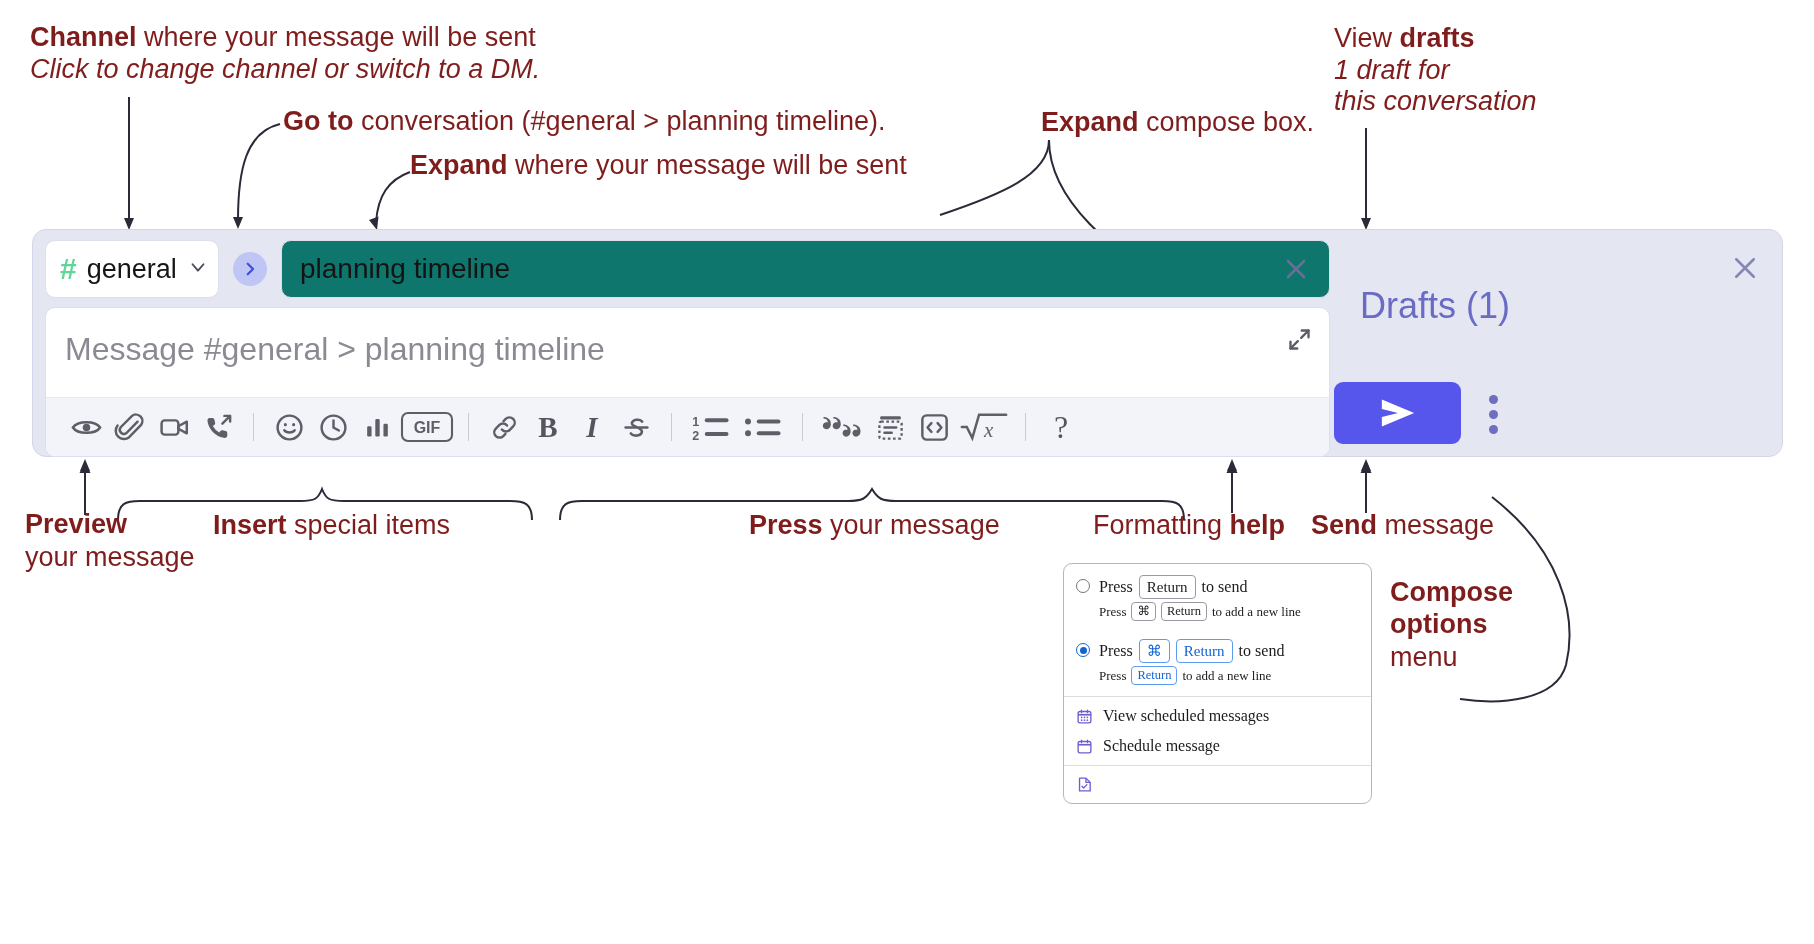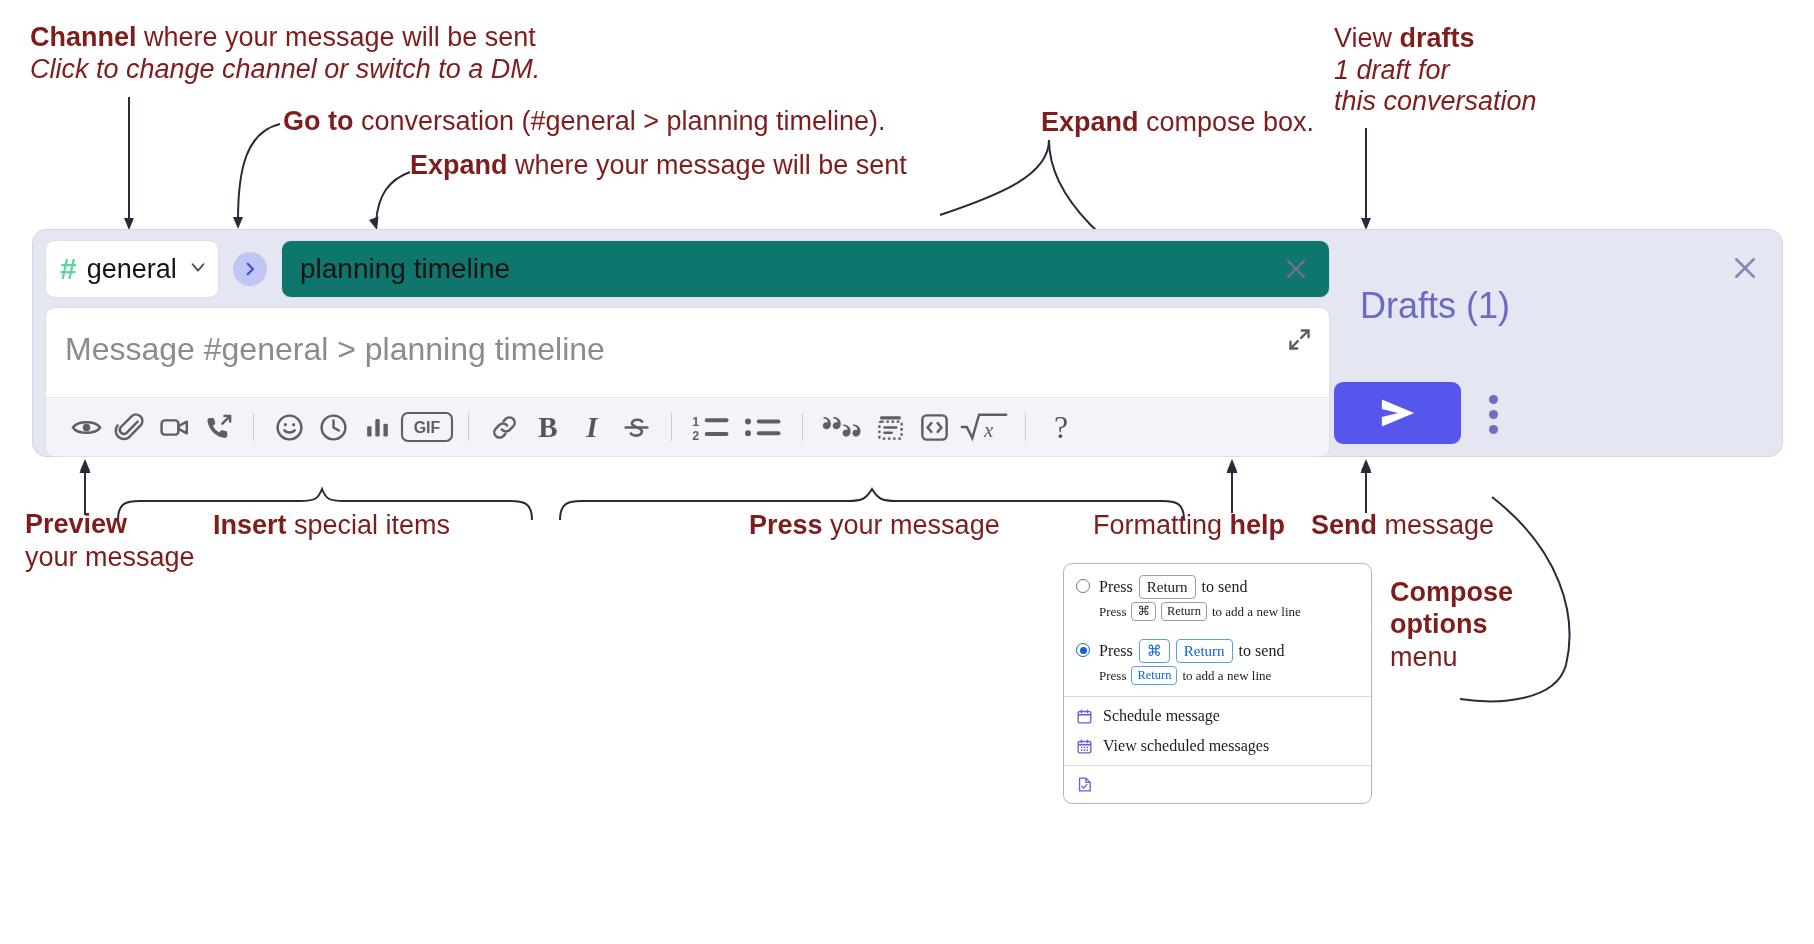--- a/index.html
+++ b/index.html
@@ -443,48 +443,48 @@
           <span class="key blue">Return</span>
           <span>to add a new line</span>
         </div>
       </div>
     </div>
   </div>
 
   <div class="mi-sep"></div>
 
   <div class="mi-group">
-    <div class="mi">
-      <span class="mico">
-        <svg width="17" height="17" viewBox="0 0 24 24" fill="none" stroke="currentColor" stroke-width="1.9">
-            <rect x="3" y="5" width="18" height="16" rx="2.6"></rect>
-            <path d="M3 9.5 L21 9.5" stroke-width="2.4"></path>
-            <path d="M7.8 3 L7.8 6.6 M16.2 3 L16.2 6.6" stroke-linecap="round"></path>
-          </svg>
-      </span>
-      <span>Schedule message</span>
-    </div>
     <div class="mi">
       <span class="mico">
         <svg width="17" height="17" viewBox="0 0 24 24" fill="none" stroke="currentColor" stroke-width="1.9">
             <rect x="3" y="5" width="18" height="16" rx="2.6"></rect>
             <path d="M3 9.5 L21 9.5" stroke-width="2.4"></path>
             <path d="M7.8 3 L7.8 6.6 M16.2 3 L16.2 6.6" stroke-linecap="round"></path>
             <g fill="currentColor" stroke="none">
               <circle cx="8" cy="13.2" r="1.2"></circle>
               <circle cx="12" cy="13.2" r="1.2"></circle>
               <circle cx="16" cy="13.2" r="1.2"></circle>
               <circle cx="8" cy="17.2" r="1.2"></circle>
               <circle cx="12" cy="17.2" r="1.2"></circle>
               <circle cx="16" cy="17.2" r="1.2"></circle>
             </g>
           </svg>
       </span>
       <span>View scheduled messages</span>
     </div>
+    <div class="mi">
+      <span class="mico">
+        <svg width="17" height="17" viewBox="0 0 24 24" fill="none" stroke="currentColor" stroke-width="1.9">
+            <rect x="3" y="5" width="18" height="16" rx="2.6"></rect>
+            <path d="M3 9.5 L21 9.5" stroke-width="2.4"></path>
+            <path d="M7.8 3 L7.8 6.6 M16.2 3 L16.2 6.6" stroke-linecap="round"></path>
+          </svg>
+      </span>
+      <span>Schedule message</span>
+    </div>
   </div>
 
   <div class="mi-sep"></div>
 
   <div class="mi-group">
     <div class="mi">
       <span class="mico">
         <svg width="17" height="17" viewBox="0 0 24 24" fill="none" stroke="currentColor" stroke-width="1.9" stroke-linejoin="round">
             <path d="M5 3 L14 3 L20 9 L20 21 L5 21 Z"></path>
             <path d="M14 3 L14 9 L20 9"></path>

